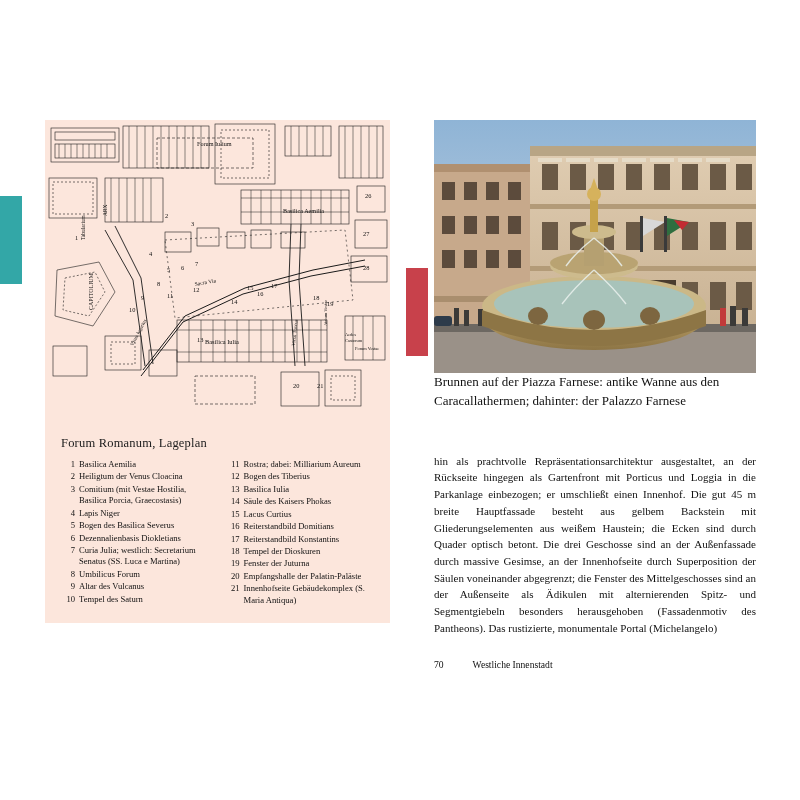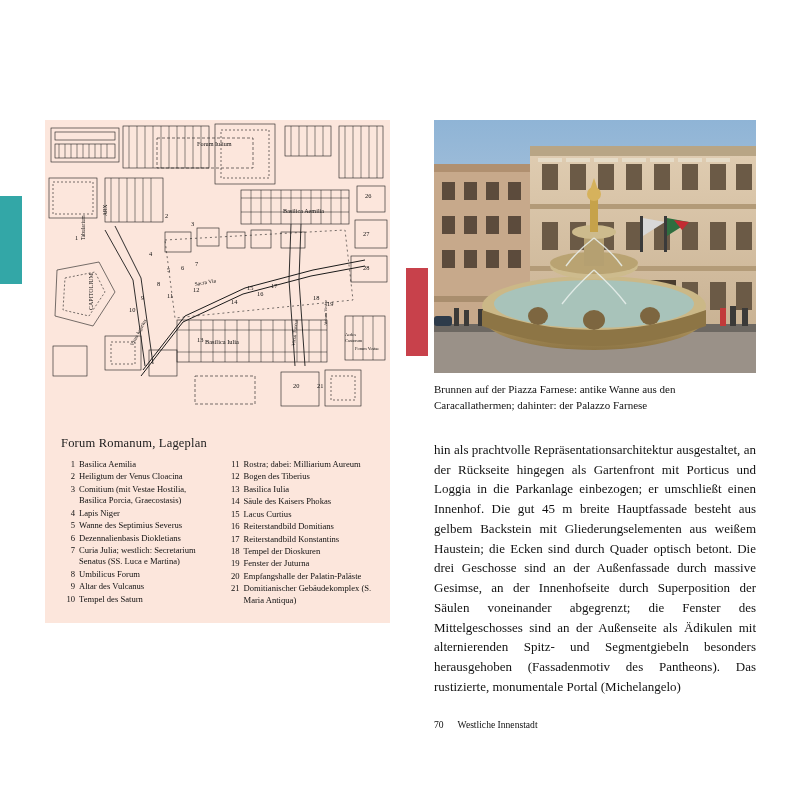--- a/index.html
+++ b/index.html
@@ -99,43 +99,42 @@
   }
 
   .photo {
     position: relative;
     width: 322px;
     height: 253px;
     overflow: hidden;
     background: #9db6cc;
   }
   .caption {
-    font-size: 11px;
+    font-size: 13px;
     line-height: 1.45;
     color: #111;
-    margin-top: 9px;
     width: 312px;
   }
 
   .body-text {
-    margin-top: 26px;
-    font-size: 13px;
+    margin-top: 42px;
+    font-size: 11px;
     line-height: 1.52;
     color: #111;
     text-align: justify;
     hyphens: auto;
     width: 322px;
   }
 
   .folio {
     margin-top: 22px;
     font-size: 9.6px;
     color: #111;
     display: flex;
-    gap: 14px;
+    gap: 29px;
   }
   .folio-num { }
   .folio-label { }
 </style>
 </head>
 <body>
 
 <div class="page">
 
   <div class="teal-tab"></div>
@@ -339,21 +338,21 @@
           <div class="legend-item">
               <span class="legend-num">3</span>
               <span class="legend-text">Comitium (mit Vestae Hostilia, Basilica Porcia, Graecostasis)</span>
             </div>
           <div class="legend-item">
               <span class="legend-num">4</span>
               <span class="legend-text">Lapis Niger</span>
             </div>
           <div class="legend-item">
               <span class="legend-num">5</span>
-              <span class="legend-text">Wanne des Septimius Severus</span>
+              <span class="legend-text">Bogen des Basilica Severus</span>
             </div>
           <div class="legend-item">
               <span class="legend-num">6</span>
               <span class="legend-text">Dezennalienbasis Diokletians</span>
             </div>
           <div class="legend-item">
               <span class="legend-num">7</span>
               <span class="legend-text">Curia Julia; westlich: Secretarium Senatus (SS. Luca e Martina)</span>
             </div>
           <div class="legend-item">
@@ -405,21 +404,21 @@
           <div class="legend-item">
               <span class="legend-num">19</span>
               <span class="legend-text">Fenster der Juturna</span>
             </div>
           <div class="legend-item">
               <span class="legend-num">20</span>
               <span class="legend-text">Empfangshalle der Palatin-Paläste</span>
             </div>
           <div class="legend-item">
               <span class="legend-num">21</span>
-              <span class="legend-text">Domitianischer Gebäudekomplex (S. Maria Antiqua)</span>
+              <span class="legend-text">Innenhofseite Gebäudekomplex (S. Maria Antiqua)</span>
             </div>
         </div>
       </div>
     </div>
   </div>
 
   <div class="right-col">
 
     <div class="photo">
       <svg width="322" height="253" viewBox="0 0 322 253">

